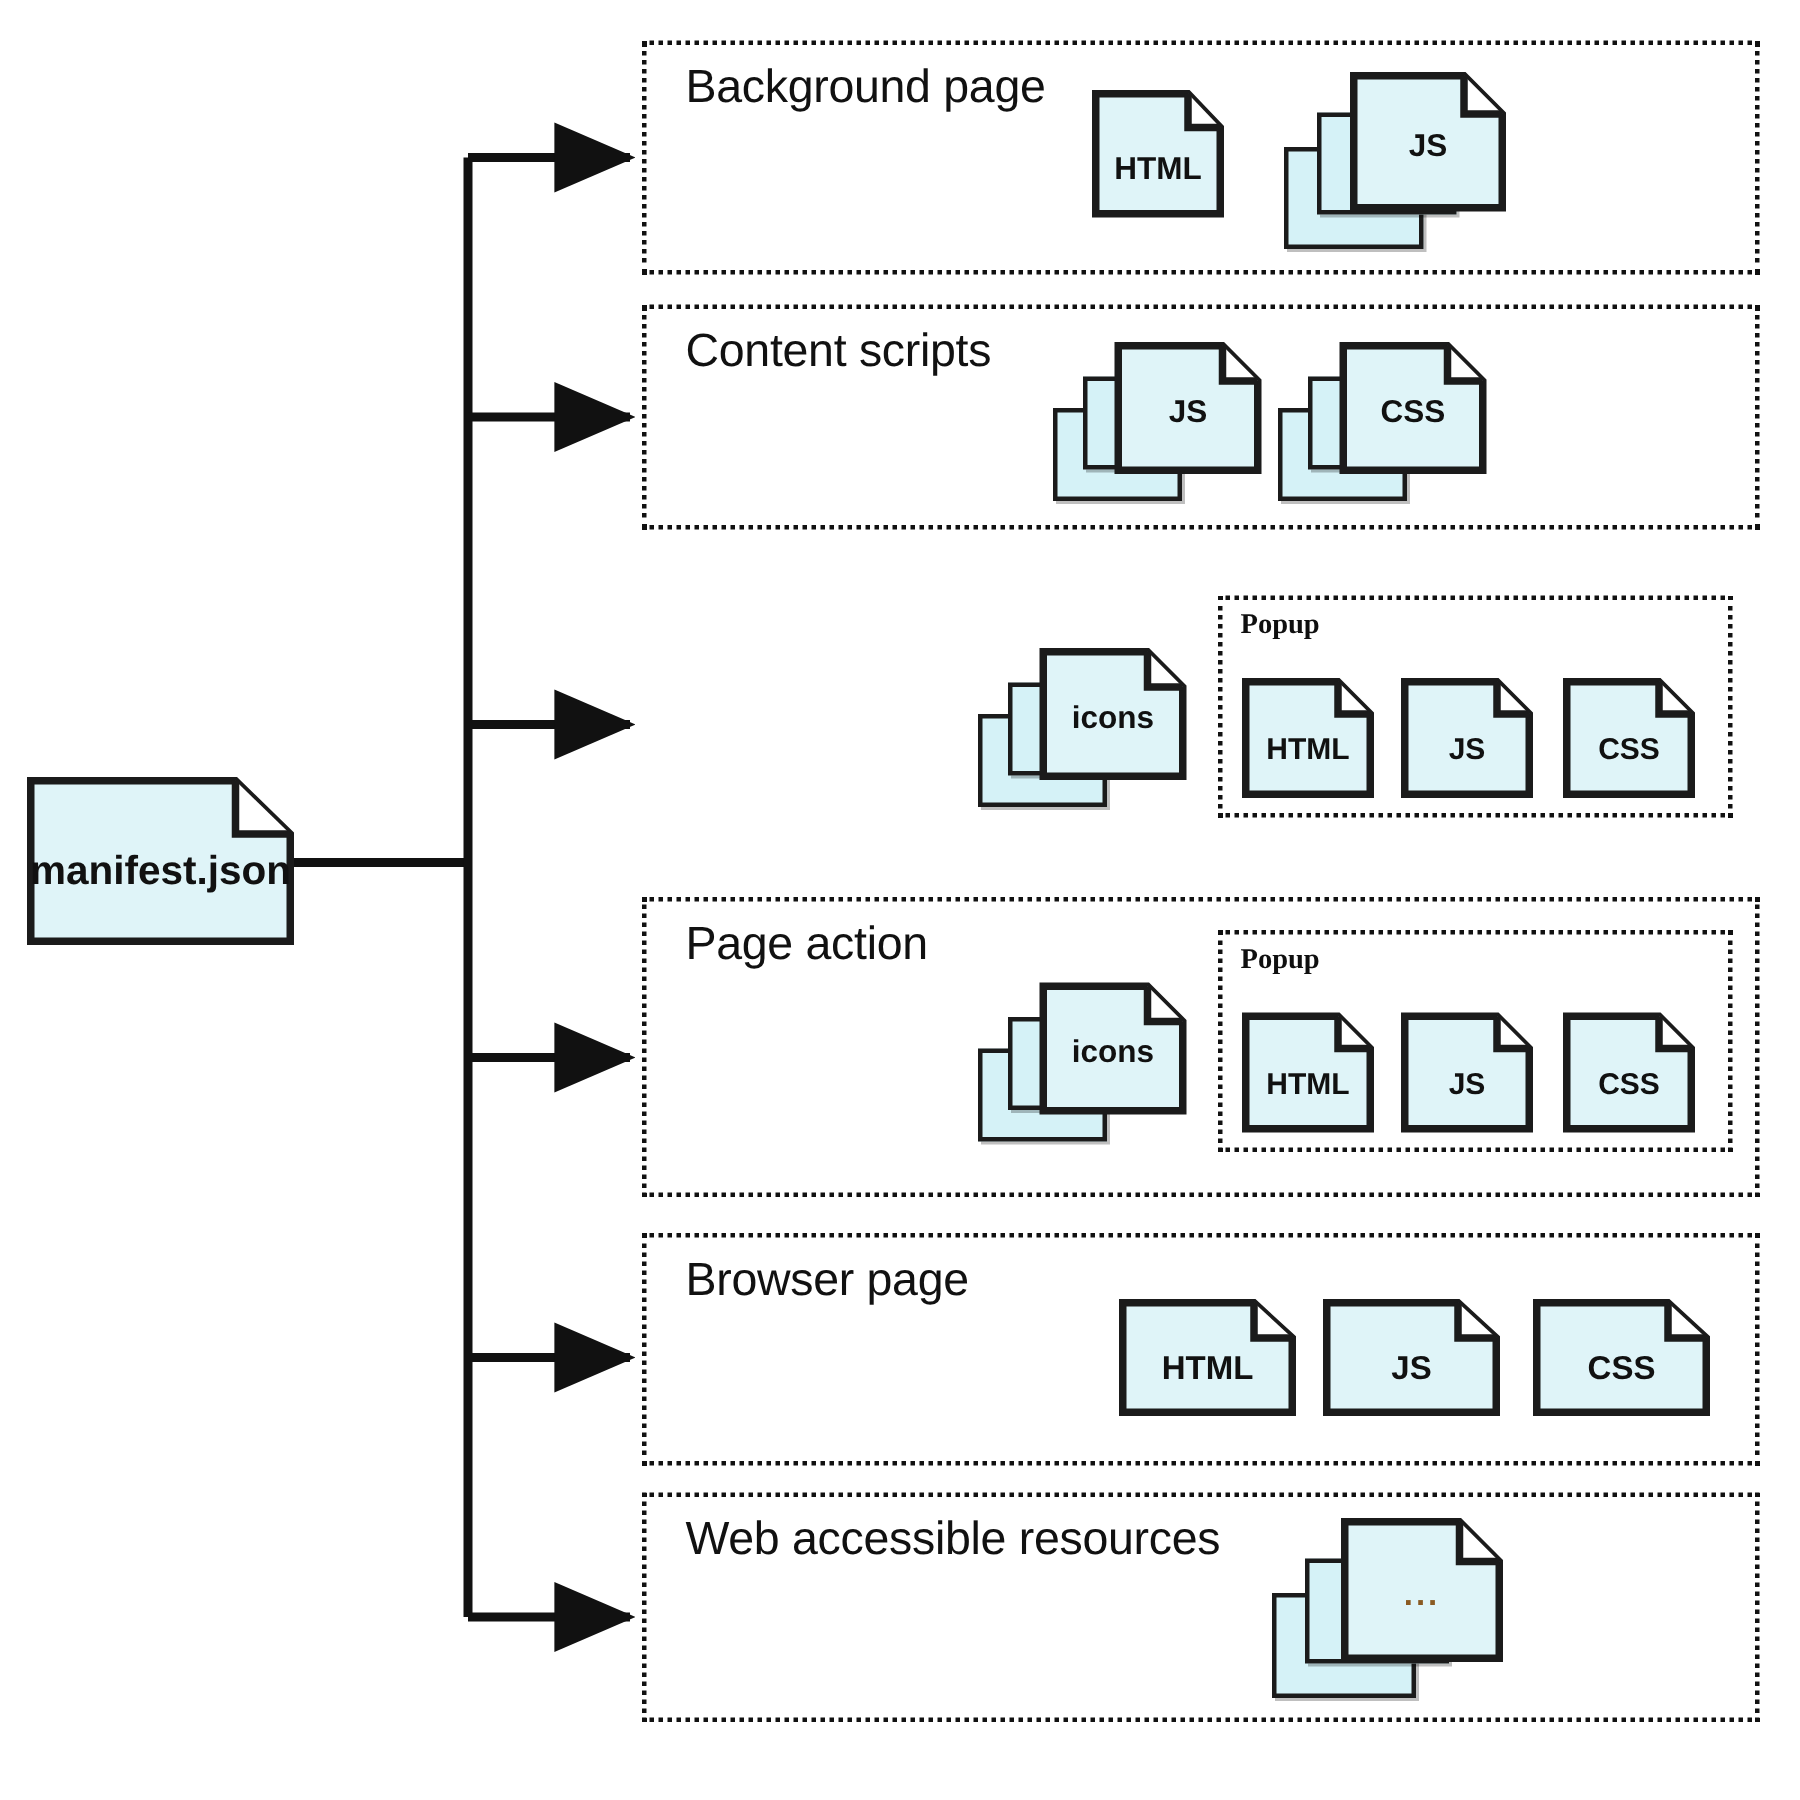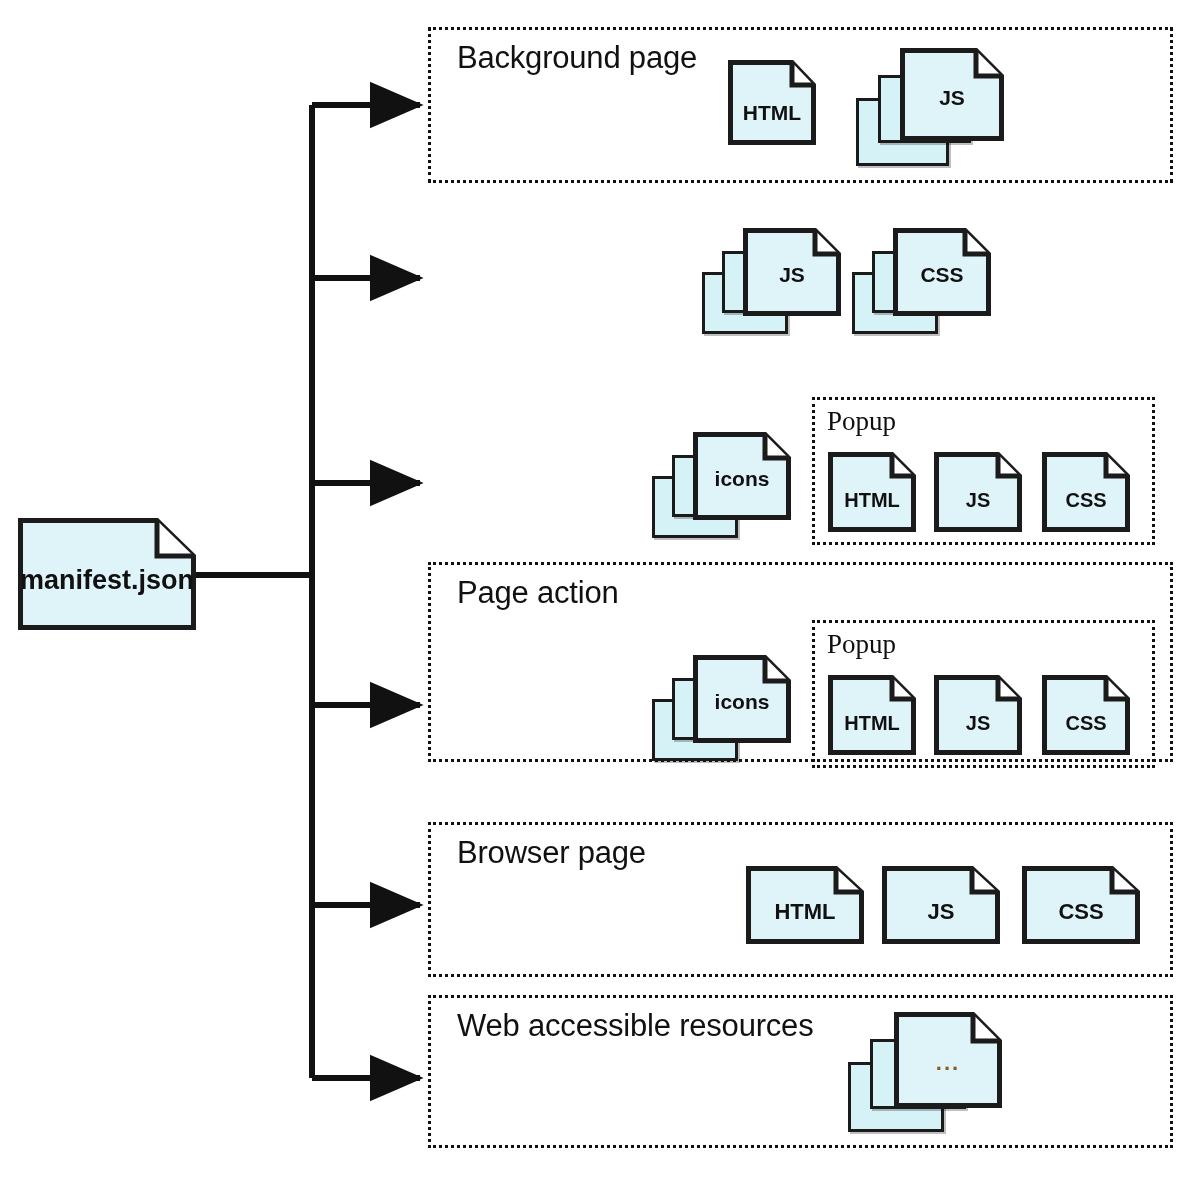--- a/index.html
+++ b/index.html
@@ -48,22 +48,22 @@
   
   .popup-box {
     position: absolute;
     border: 3px dotted #111111;
     box-sizing: border-box;
   }
   .popup-label {
     position: absolute;
     left: 12px;
     top: 6px;
-    font-size: 27px;
-    font-weight: normal;
+    font-size: 19px;
+    font-weight: bold;
     color: #0f0f0f;
     font-family: "Liberation Serif", serif;
     white-space: nowrap;
   }
 
   
   .doc {
     position: absolute;
   }
   .doc svg { display: block; overflow: visible; }
@@ -141,20 +141,23 @@
     <div class="sheet" style="left:22px; top:27px; width:93px; height:68px;"></div>
     <div class="doc" style="left:44px; top:0px; width:104px; height:93px;">
       <svg width="104" height="93" viewBox="0 0 104 93">
         <path d="M2.5,2.5 H76 L101.5,28 V90.5 H2.5 Z" fill="#dff4f8" stroke="#1b1b1b" stroke-width="5" stroke-linejoin="miter"></path>
         <path d="M76,2.5 V28 H101.5" fill="#ffffff" stroke="#1b1b1b" stroke-width="5" stroke-linejoin="miter"></path>
       </svg>
       <div class="doc-label" style="top:38px; font-size:21px;">JS</div>
     </div>
   </div>
 
+  <div class="section" style="left:428px; top:203px; width:745px; height:150px;">
+    <div class="section-label">Content scripts</div>
+  </div>
 
   <div style="position:absolute; left:702px; top:228px; width:150px; height:110px;">
     <div class="sheet" style="left:0px; top:44px; width:86px; height:62px;"></div>
     <div class="sheet" style="left:20px; top:23px; width:86px; height:62px;"></div>
     <div class="doc" style="left:41px; top:0px; width:98px; height:88px;">
       <svg width="98" height="88" viewBox="0 0 98 88">
         <path d="M2.5,2.5 H72 L95.5,26 V85.5 H2.5 Z" fill="#dff4f8" stroke="#1b1b1b" stroke-width="5" stroke-linejoin="miter"></path>
         <path d="M72,2.5 V26 H95.5" fill="#ffffff" stroke="#1b1b1b" stroke-width="5" stroke-linejoin="miter"></path>
       </svg>
       <div class="doc-label" style="top:35px; font-size:21px;">JS</div>
@@ -204,21 +207,21 @@
     <div class="doc-label" style="top:37px; font-size:20px;">JS</div>
   </div>
   <div class="doc" style="left:1042px; top:452px; width:88px; height:80px;">
     <svg width="88" height="80" viewBox="0 0 88 80">
       <path d="M2.5,2.5 H64 L85.5,24 V77.5 H2.5 Z" fill="#dff4f8" stroke="#1b1b1b" stroke-width="5" stroke-linejoin="miter"></path>
       <path d="M64,2.5 V24 H85.5" fill="#ffffff" stroke="#1b1b1b" stroke-width="5" stroke-linejoin="miter"></path>
     </svg>
     <div class="doc-label" style="top:37px; font-size:20px;">CSS</div>
   </div>
 
-  <div class="section" style="left:428px; top:562px; width:745px; height:200px;">
+  <div class="section" style="left:428px; top:598px; width:745px; height:200px;">
     <div class="section-label">Page action</div>
   </div>
   <div style="position:absolute; left:652px; top:655px; width:150px; height:110px;">
     <div class="sheet" style="left:0px; top:44px; width:86px; height:62px;"></div>
     <div class="sheet" style="left:20px; top:23px; width:86px; height:62px;"></div>
     <div class="doc" style="left:41px; top:0px; width:98px; height:88px;">
       <svg width="98" height="88" viewBox="0 0 98 88">
         <path d="M2.5,2.5 H72 L95.5,26 V85.5 H2.5 Z" fill="#dff4f8" stroke="#1b1b1b" stroke-width="5" stroke-linejoin="miter"></path>
         <path d="M72,2.5 V26 H95.5" fill="#ffffff" stroke="#1b1b1b" stroke-width="5" stroke-linejoin="miter"></path>
       </svg>

